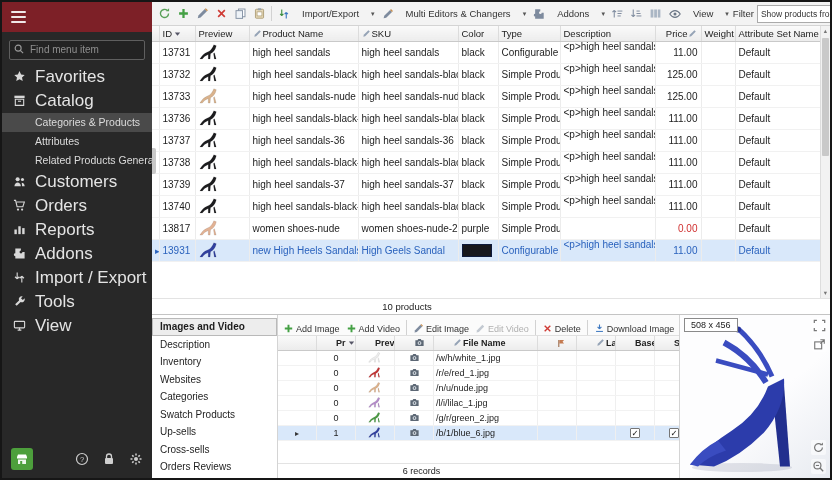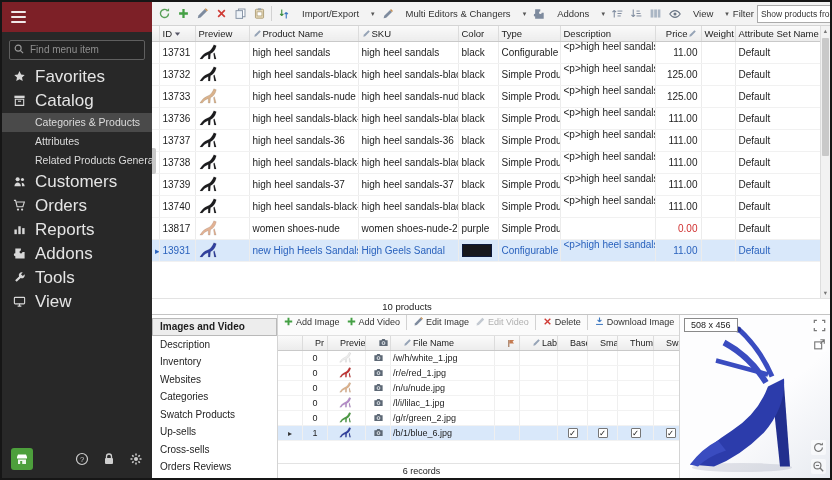--- a/index.html
+++ b/index.html
@@ -59,27 +59,27 @@
 .varrow.vbottom{position:absolute;bottom:0;left:0;right:0}
 .vthumb{position:absolute;left:1px;top:12px;width:7px;height:118px;background:#c9c9c9;border-radius:1px;cursor:pointer}
 .grip{position:absolute;left:0;top:45%;width:4px;height:26px;background:#c8c8c8;border-radius:0 2px 2px 0;cursor:col-resize}
 .grid-status{flex:0 0 16px;border-top:1px solid #e3e3e3;display:flex;align-items:center;justify-content:center;font-size:9.5px;color:#222;padding-right:168px;background:#fff}
 
 .bottom{flex:0 0 164px;display:flex;border-top:1px solid #c4c4c4;min-height:0}
 .tabs{flex:0 0 126px;border-right:1px solid #d4d4d4;padding-top:3px;background:#fff;overflow:hidden}
 .tab{height:17.5px;display:flex;align-items:center;padding:0 7px;font-size:10px;color:#1d1d1d;cursor:pointer;border:1px solid transparent}
 .tab.sel{background:#ededed;border:1px solid #b9b9b9;font-weight:bold}
 .media{flex:1;min-width:0;display:flex;flex-direction:column;border-right:1px solid #d4d4d4}
-.media-toolbar{flex:0 0 21px;display:flex;align-items:flex-start;gap:2px;padding:0 3px;font-size:9px;color:#333;border-bottom:1px solid #e0e0e0;background:#fbfbfb;white-space:nowrap;overflow:hidden}
+.media-toolbar{flex:0 0 21px;display:flex;align-items:flex-end;gap:2px;padding:0 3px;font-size:9px;color:#333;border-bottom:1px solid #e0e0e0;background:#fbfbfb;white-space:nowrap;overflow:hidden}
 .media-toolbar .tb-btn{gap:2px;padding:1px 2px}
 .media-toolbar .tb-btn svg{width:11px;height:11px}
 .media-toolbar .disabled{color:#b0b0b0}
 .media-grid{flex:1;overflow:hidden}
 table.mgrid{border-collapse:collapse;table-layout:fixed;width:400px}
-.mgrid th{height:14px;background:linear-gradient(#fafafa,#ececec);border-right:1px solid #dcdcdc;border-bottom:1px solid #c9c9c9;font-weight:normal;font-size:9px;color:#222;text-align:left;padding:0 12px;overflow:hidden;white-space:nowrap}
+.mgrid th{height:14px;background:linear-gradient(#fafafa,#ececec);border-right:1px solid #dcdcdc;border-bottom:1px solid #c9c9c9;font-weight:bold;font-size:9px;color:#222;text-align:left;padding:0 19px;overflow:hidden;white-space:nowrap}
 .mgrid td{height:15px;border-right:1px solid #efefef;border-bottom:1px solid #f2f2f2;font-size:9px;color:#1d1d1d;padding:0 2px;overflow:hidden;white-space:nowrap}
 .mgrid tr.sel td{background:#d9e8fa}
 .mgrid .i-cam{width:11px;height:11px}
 .m-pr,.m-prev,.m-cam,.m-chk{text-align:center}
 .m-exp{padding:0;text-align:center}
 .m-exp .exp{color:#333;font-size:8px}
 .cb{display:inline-block;width:10px;height:10px;border:1px solid #767676;background:#fff;font-size:8.5px;line-height:9px;text-align:center;color:#222;border-radius:1px;cursor:pointer}
 .media-status{flex:0 0 15px;border-top:1px solid #e3e3e3;display:flex;align-items:center;justify-content:center;font-size:9px;color:#222;padding-right:114px}
 
 .preview{flex:0 0 150px;position:relative;overflow:hidden;background:#fff}
@@ -160,20 +160,26 @@
             <rect x="9.9" y="5.5" width="2.6" height="6.5" fill="#d8d8d8"></rect>
           </svg>
         <span>Reports</span>
       </div>
       <div class="sb-item">
         <svg viewBox="0 0 14 14">
             <path d="M5.3 1.5h3.2v2.3a1.6 1.6 0 101.7 1.7h2.3v7.,0z" fill="none"></path>
             <path d="M5.3 1.5h3.2v2.3a1.6 1.6 0 101.7 1.7h2.3v7H2.5V10a1.6 1.6 0 110-3.2V1.5z" fill="#d8d8d8"></path>
           </svg>
         <span>Addons</span>
+      </div>
+      <div class="sb-item">
+        <svg viewBox="0 0 14 14">
+            <path d="M4.5 1.5v7M4.5 8.5L2.2 6.2M4.5 8.5l2.3-2.3M9.5 12.5v-7M9.5 5.5L7.2 7.8M9.5 5.5l2.3 2.3" stroke="#d8d8d8" stroke-width="1.2" fill="none"></path>
+          </svg>
+        <span>Import / Export</span>
       </div>
       <div class="sb-item">
         <svg viewBox="0 0 14 14">
             <path d="M12.5 3.5a3.2 3.2 0 01-4.3 4L4 11.7 2.3 10l4.2-4.2a3.2 3.2 0 014-4.3L8.6 3.4l2 2z" fill="#d8d8d8"></path>
           </svg>
         <span>Tools</span>
       </div>
       <div class="sb-item">
         <svg viewBox="0 0 14 14">
             <rect x="1.5" y="2.5" width="11" height="7" rx="0.8" fill="none" stroke="#d8d8d8" stroke-width="1.2"></rect>

